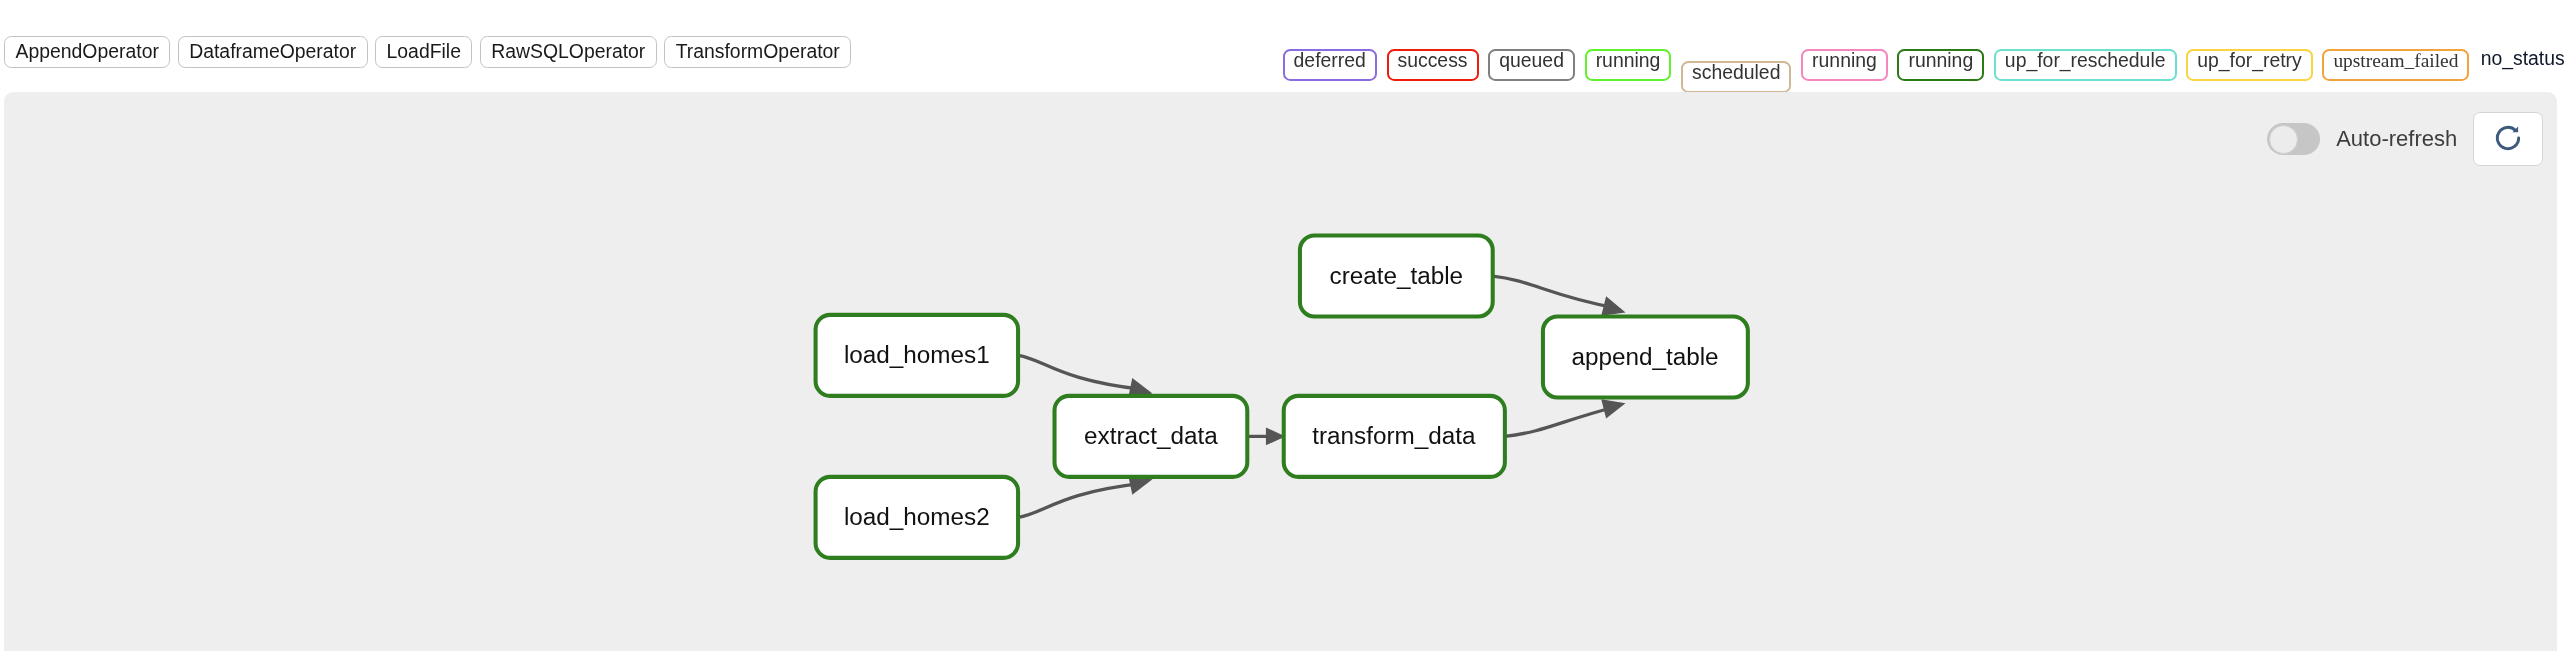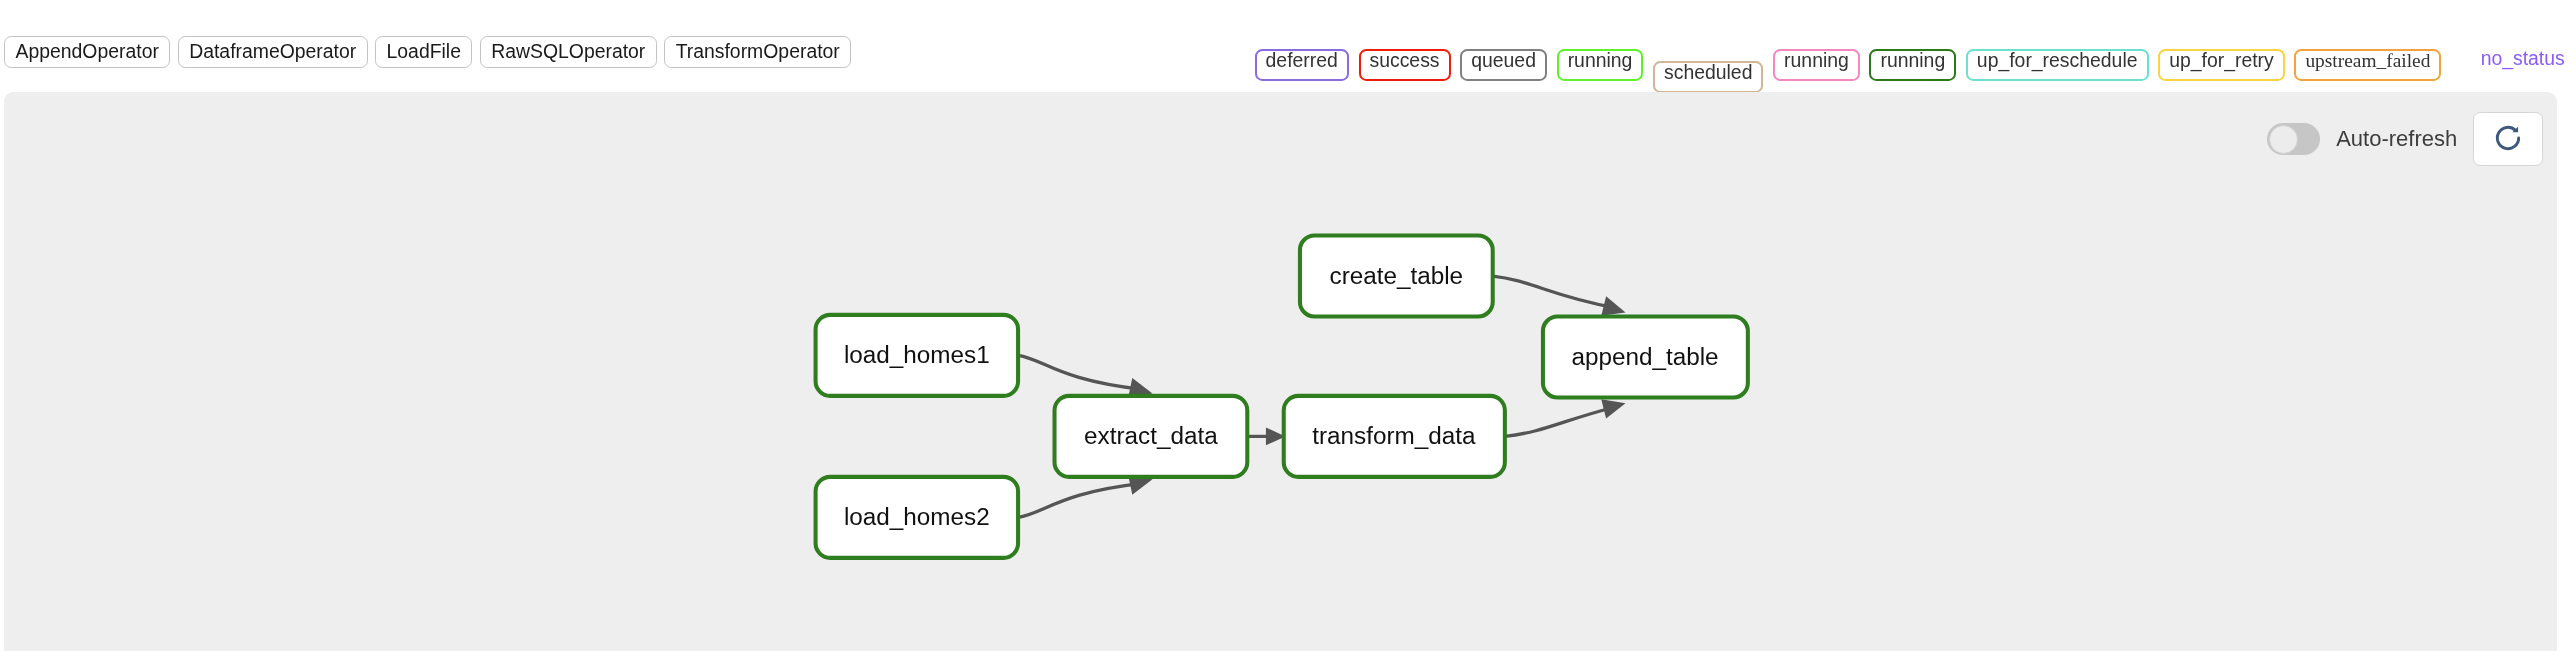--- a/index.html
+++ b/index.html
@@ -50,22 +50,21 @@
     background: #ffffff;
     font-size: 19.4px;
     color: #333333;
     white-space: nowrap;
     line-height: 1;
   }
   .status-chip.plain {
     border: none;
     background: transparent;
     padding: 0 1.6px;
-    color: #8b5cf6;
-    margin-left: 28px;
+    color: #0f172a;
   }
 
   
   .graph-panel {
     position: absolute;
     left: 4px; top: 92px;
     width: 2553px; height: 560px;
     background: #efeeee;
     border-radius: 9.7px 9.7px 0 0;
     overflow: hidden;

